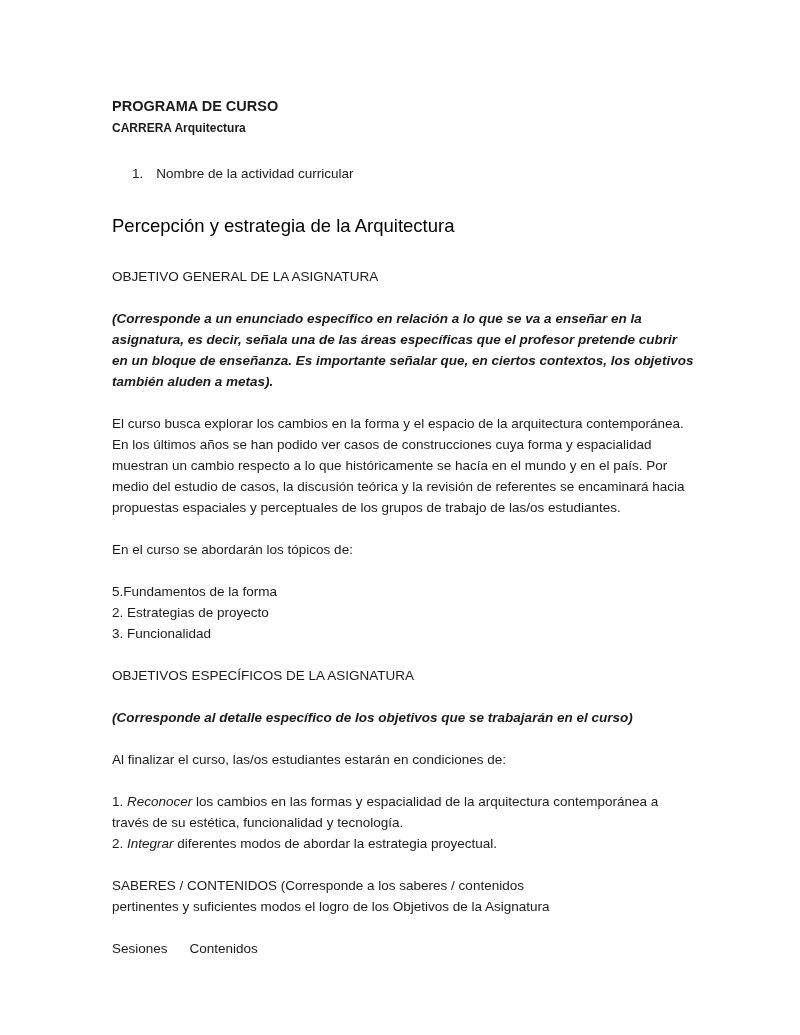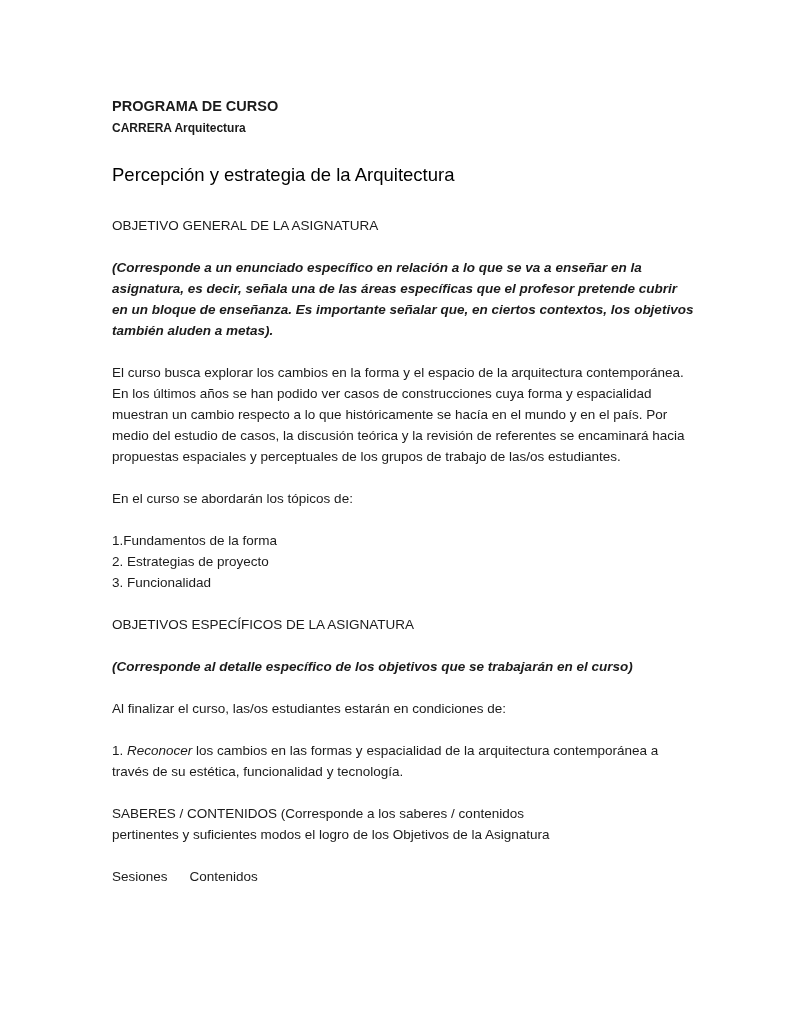--- a/index.html
+++ b/index.html
@@ -66,45 +66,49 @@
   em.keyword { font-style: italic; }
 </style>
 </head>
 <body>
 
 <div class="page">
 
   <h1 class="doc-title">PROGRAMA DE CURSO</h1>
   <h2 class="doc-subtitle">CARRERA Arquitectura</h2>
 
+  <p class="curricular-item">
+    <span class="num">1.</span><span>Nombre de la actividad curricular</span>
+  </p>
 
   <h2 class="course-title">Percepción y estrategia de la Arquitectura</h2>
 
   <p class="section-heading">OBJETIVO GENERAL DE LA ASIGNATURA</p>
 
   <p class="note">(Corresponde a un enunciado específico en relación a lo que se va a enseñar en la asignatura, es decir, señala una de las áreas específicas que el profesor pretende cubrir en un bloque de enseñanza. Es importante señalar que, en ciertos contextos, los objetivos también aluden a metas).</p>
 
   <p>El curso busca explorar los cambios en la forma y el espacio de la arquitectura contemporánea. En los últimos años se han podido ver casos de construcciones cuya forma y espacialidad muestran un cambio respecto a lo que históricamente se hacía en el mundo y en el país. Por medio del estudio de casos, la discusión teórica y la revisión de referentes se encaminará hacia propuestas espaciales y perceptuales de los grupos de trabajo de las/os estudiantes.</p>
 
   <p>En el curso se abordarán los tópicos de:</p>
 
   <div class="tight block-gap">
-    <p>1.Fundamentos de la forma</p>
+    <p>5.Fundamentos de la forma</p>
     <p>2. Estrategias de proyecto</p>
     <p>3. Funcionalidad</p>
   </div>
 
   <p class="section-heading">OBJETIVOS ESPECÍFICOS DE LA ASIGNATURA</p>
 
   <p class="note">(Corresponde al detalle específico de los objetivos que se trabajarán en el curso)</p>
 
   <p>Al finalizar el curso, las/os estudiantes estarán en condiciones de:</p>
 
   <div class="tight block-gap">
     <p><span>1. </span><em class="keyword">Reconocer</em><span> los cambios en las formas y espacialidad de la arquitectura contemporánea a través de su estética, funcionalidad y tecnología.</span></p>
+    <p><span>2. </span><em class="keyword">Integrar</em><span> diferentes modos de abordar la estrategia proyectual.</span></p>
   </div>
 
   <p class="two-line">
     <span>SABERES / CONTENIDOS (Corresponde a los saberes / contenidos</span>
     <span>pertinentes y suficientes modos el logro de los Objetivos de la Asignatura</span>
   </p>
 
   <p>
     <span>Sesiones</span><span class="col-gap"></span><span>Contenidos</span>
   </p>

